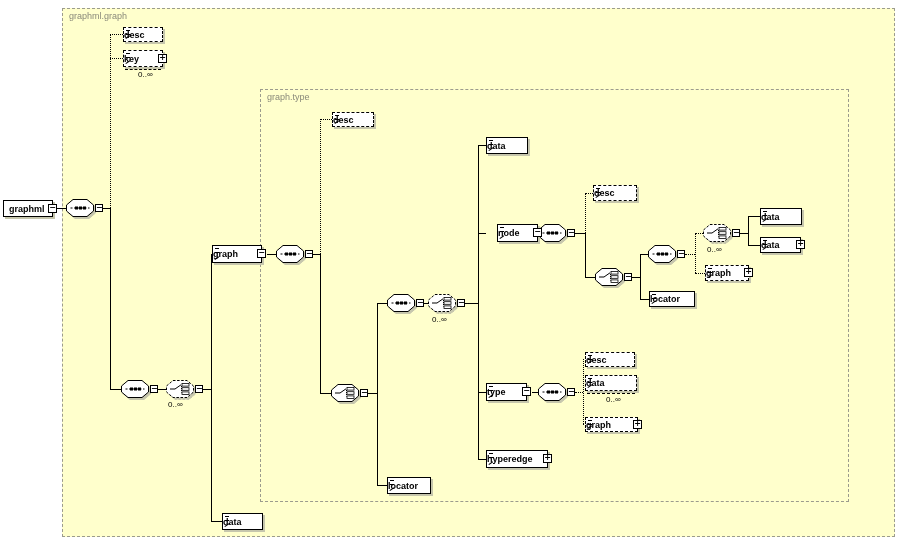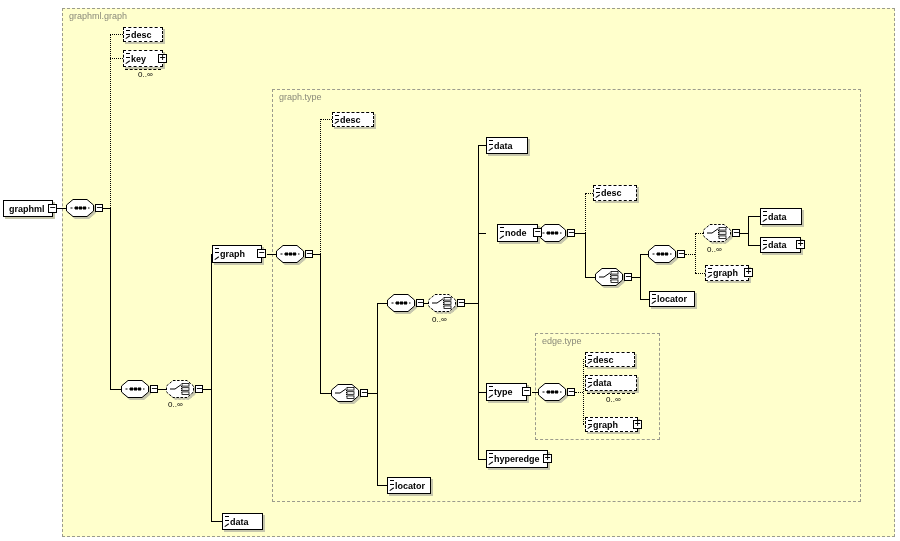--- a/index.html
+++ b/index.html
@@ -8,21 +8,21 @@
   
   .cont{position:absolute;background:#ffffcc;border:1px dashed #9b9b8d;box-sizing:border-box;}
   .cont-label{position:absolute;left:6px;top:2px;font:9px "Liberation Sans",sans-serif;color:#8a8a7a;white-space:nowrap;}
   
   .hl{position:absolute;height:0;border-top:1px solid #000;}
   .vl{position:absolute;width:0;border-left:1px solid #000;}
   .hl.dot{border-top-style:dotted;}
   .vl.dot{border-left-style:dotted;}
   
   .el{position:absolute;background:#fff;border:1px solid #000;box-sizing:border-box;
-      box-shadow:2px 2px 0 #c6c6ad;display:flex;align-items:center;padding-left:7px;
+      box-shadow:2px 2px 0 #c6c6ad;display:flex;align-items:center;padding-left:0;
       font:bold 9px "Liberation Sans",sans-serif;color:#000;white-space:nowrap;}
   .el.dashed{border-style:dashed;}
   .el.root{padding-left:5px;}
   .el:not(.root)::before{content:"";position:absolute;left:2px;top:2px;width:4px;height:3px;
       border-top:1px solid #000;border-bottom:1px solid #000;}
   .el:not(.root)::after{content:"";position:absolute;left:2px;bottom:2px;width:5px;height:0;
       border-bottom:1px solid #000;transform:rotate(-35deg);transform-origin:left bottom;}
   .btn{position:absolute;right:-5px;top:50%;margin-top:-5px;width:9px;height:9px;background:#fff;
       border:1px solid #000;box-sizing:border-box;font:bold 8px "DejaVu Sans",sans-serif;
       line-height:6px;text-align:center;padding:0;}
@@ -64,25 +64,22 @@
       <rect x="16" y="11.9" width="7" height="2.6" fill="#fff" stroke="#000" stroke-width=".8"></rect>
     </symbol>
   </defs>
 </svg>
 
 <div class="canvas">
 
   <div class="cont" style="left:62px;top:8px;width:833px;height:529px">
     <span class="cont-label">graphml.graph</span>
   </div>
-  <div class="cont" style="left:272px;top:89px;width:589px;height:413px">
+  <div class="cont" style="left:260px;top:89px;width:589px;height:413px">
     <span class="cont-label">graph.type</span>
-  </div>
-  <div class="cont" style="left:535px;top:333px;width:125px;height:107px">
-    <span class="cont-label">edge.type</span>
   </div>
 
   <div class="vl dot" style="left:110px;top:34px;height:174px"></div>
   <div class="vl" style="left:110px;top:208px;height:181px"></div>
   <div class="hl dot" style="left:110px;top:34px;width:13px"></div>
   <div class="hl dot" style="left:110px;top:58px;width:13px"></div>
   <div class="hl" style="left:52px;top:208px;width:14px"></div>
   <div class="hl" style="left:103px;top:208px;width:7px"></div>
   <div class="hl" style="left:110px;top:389px;width:11px"></div>
   <div class="hl" style="left:158px;top:389px;width:8px"></div>

